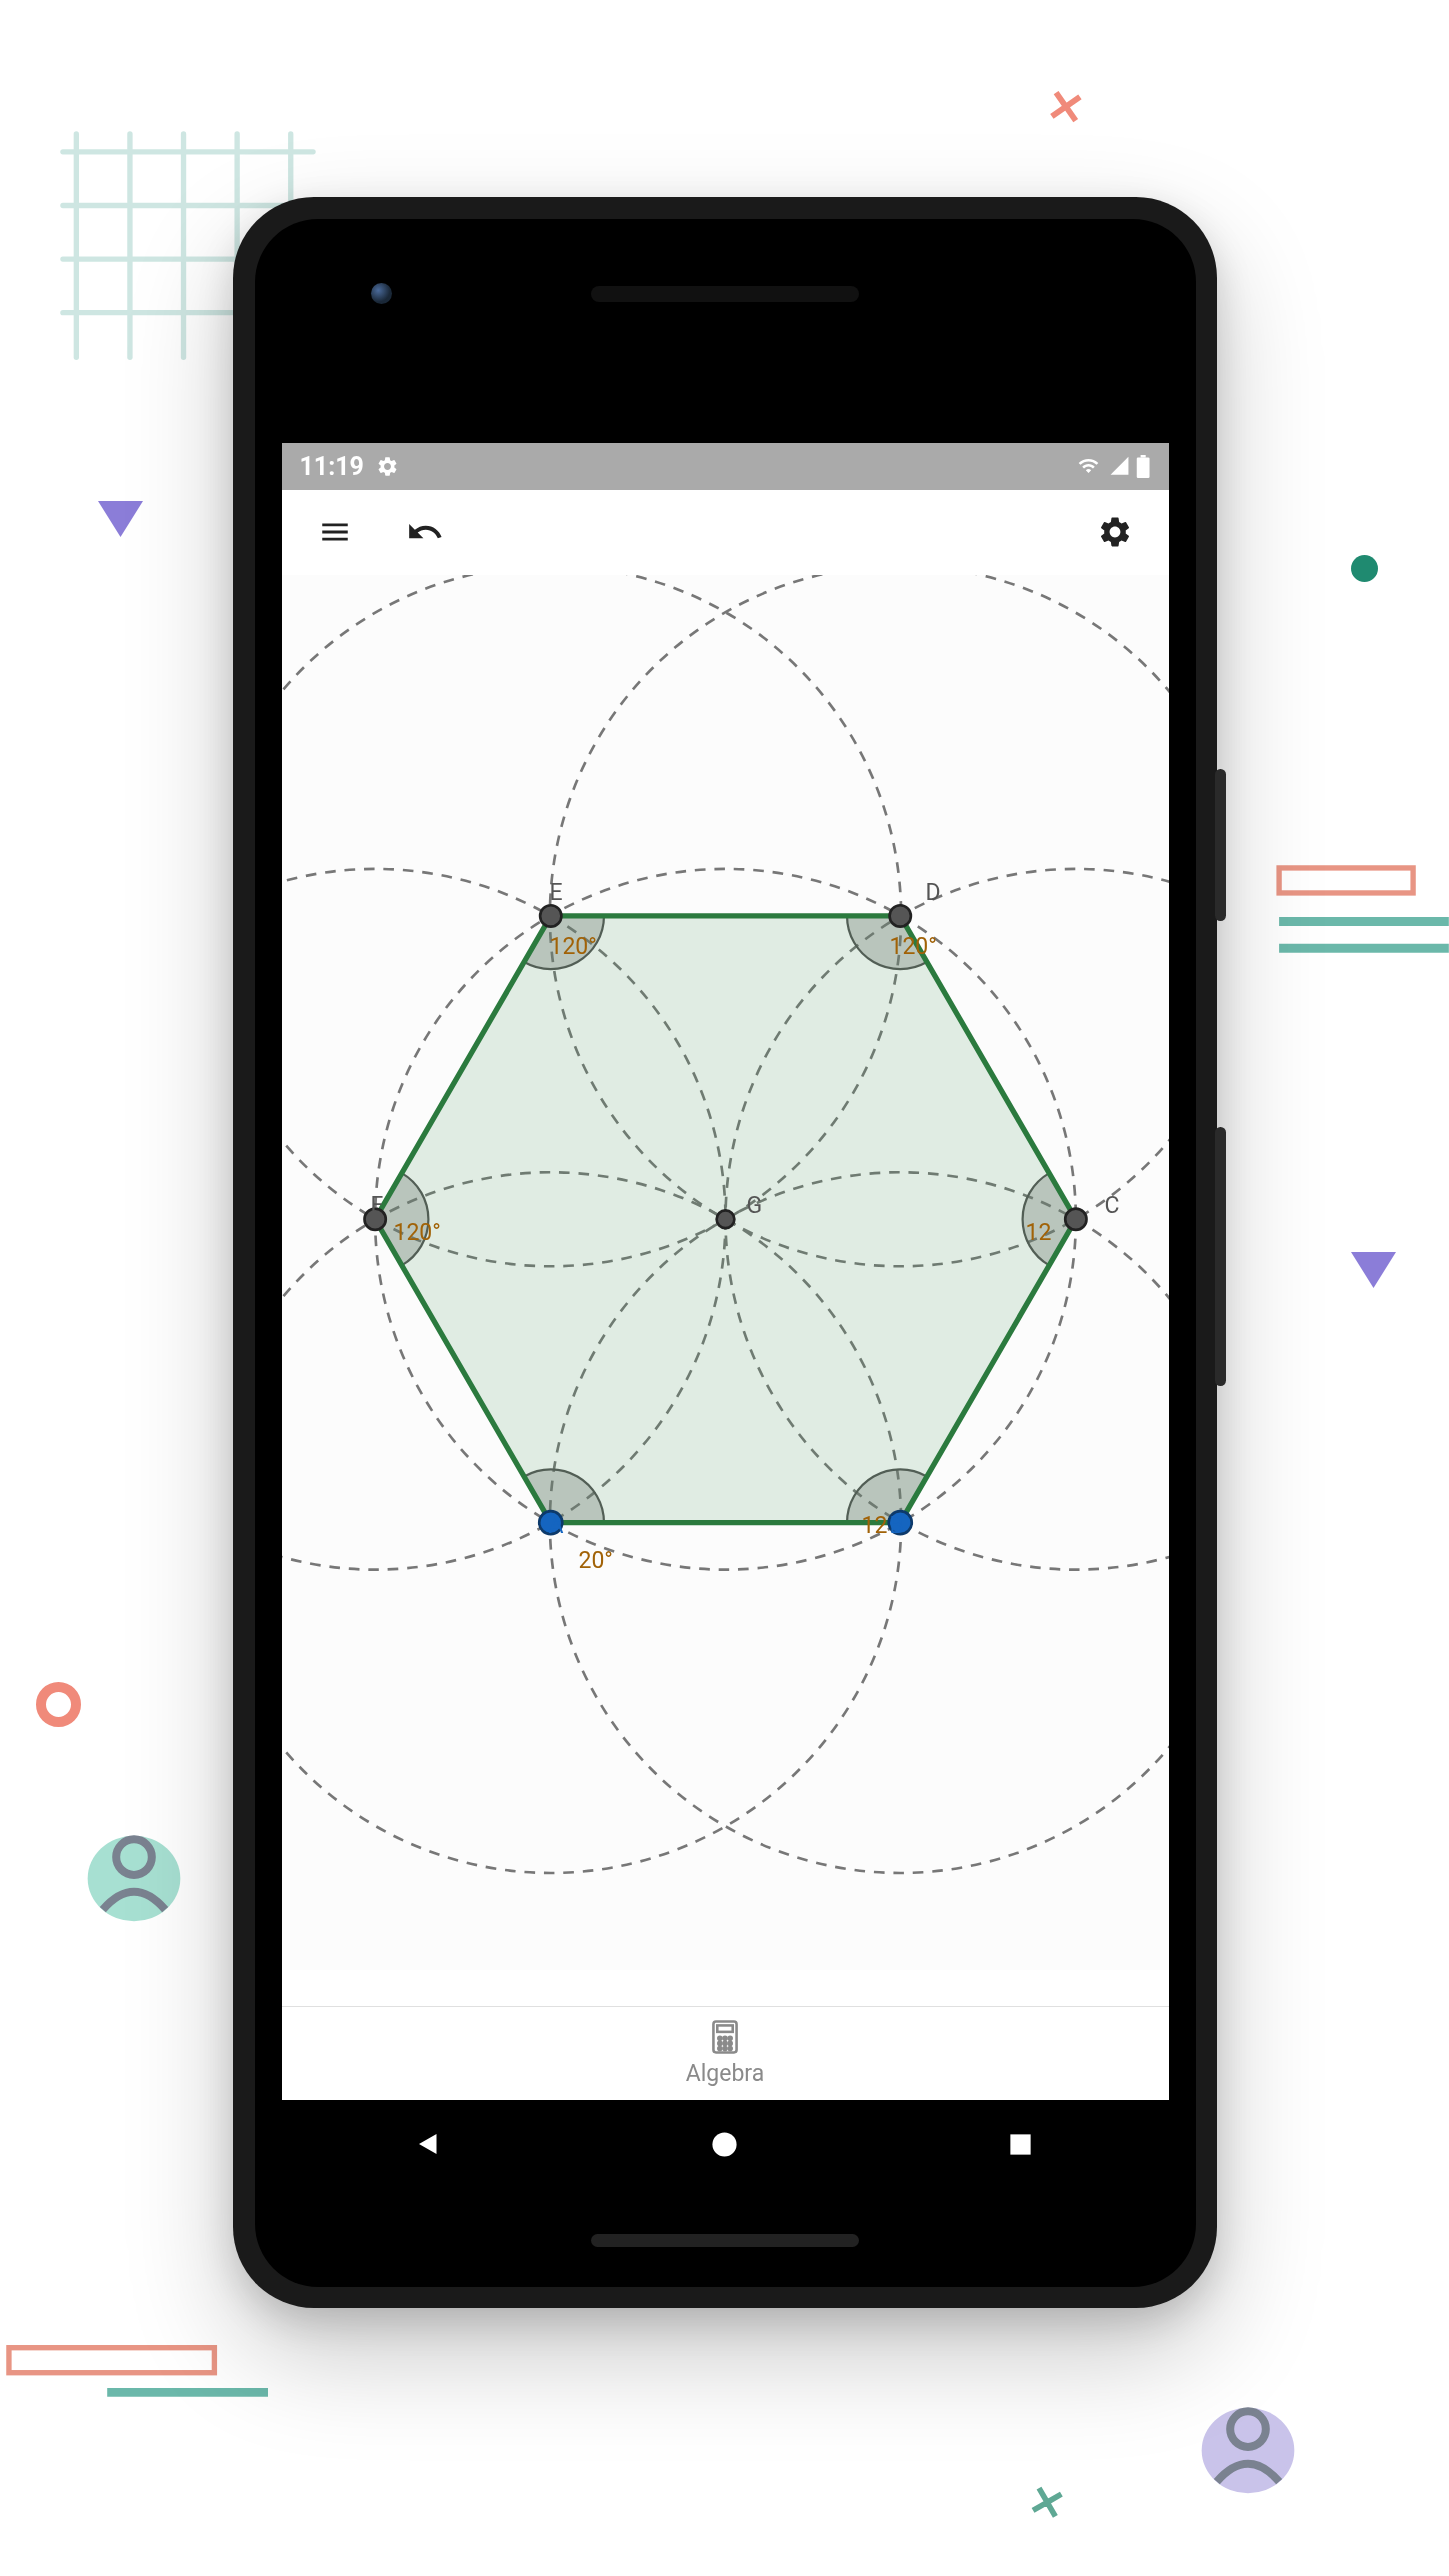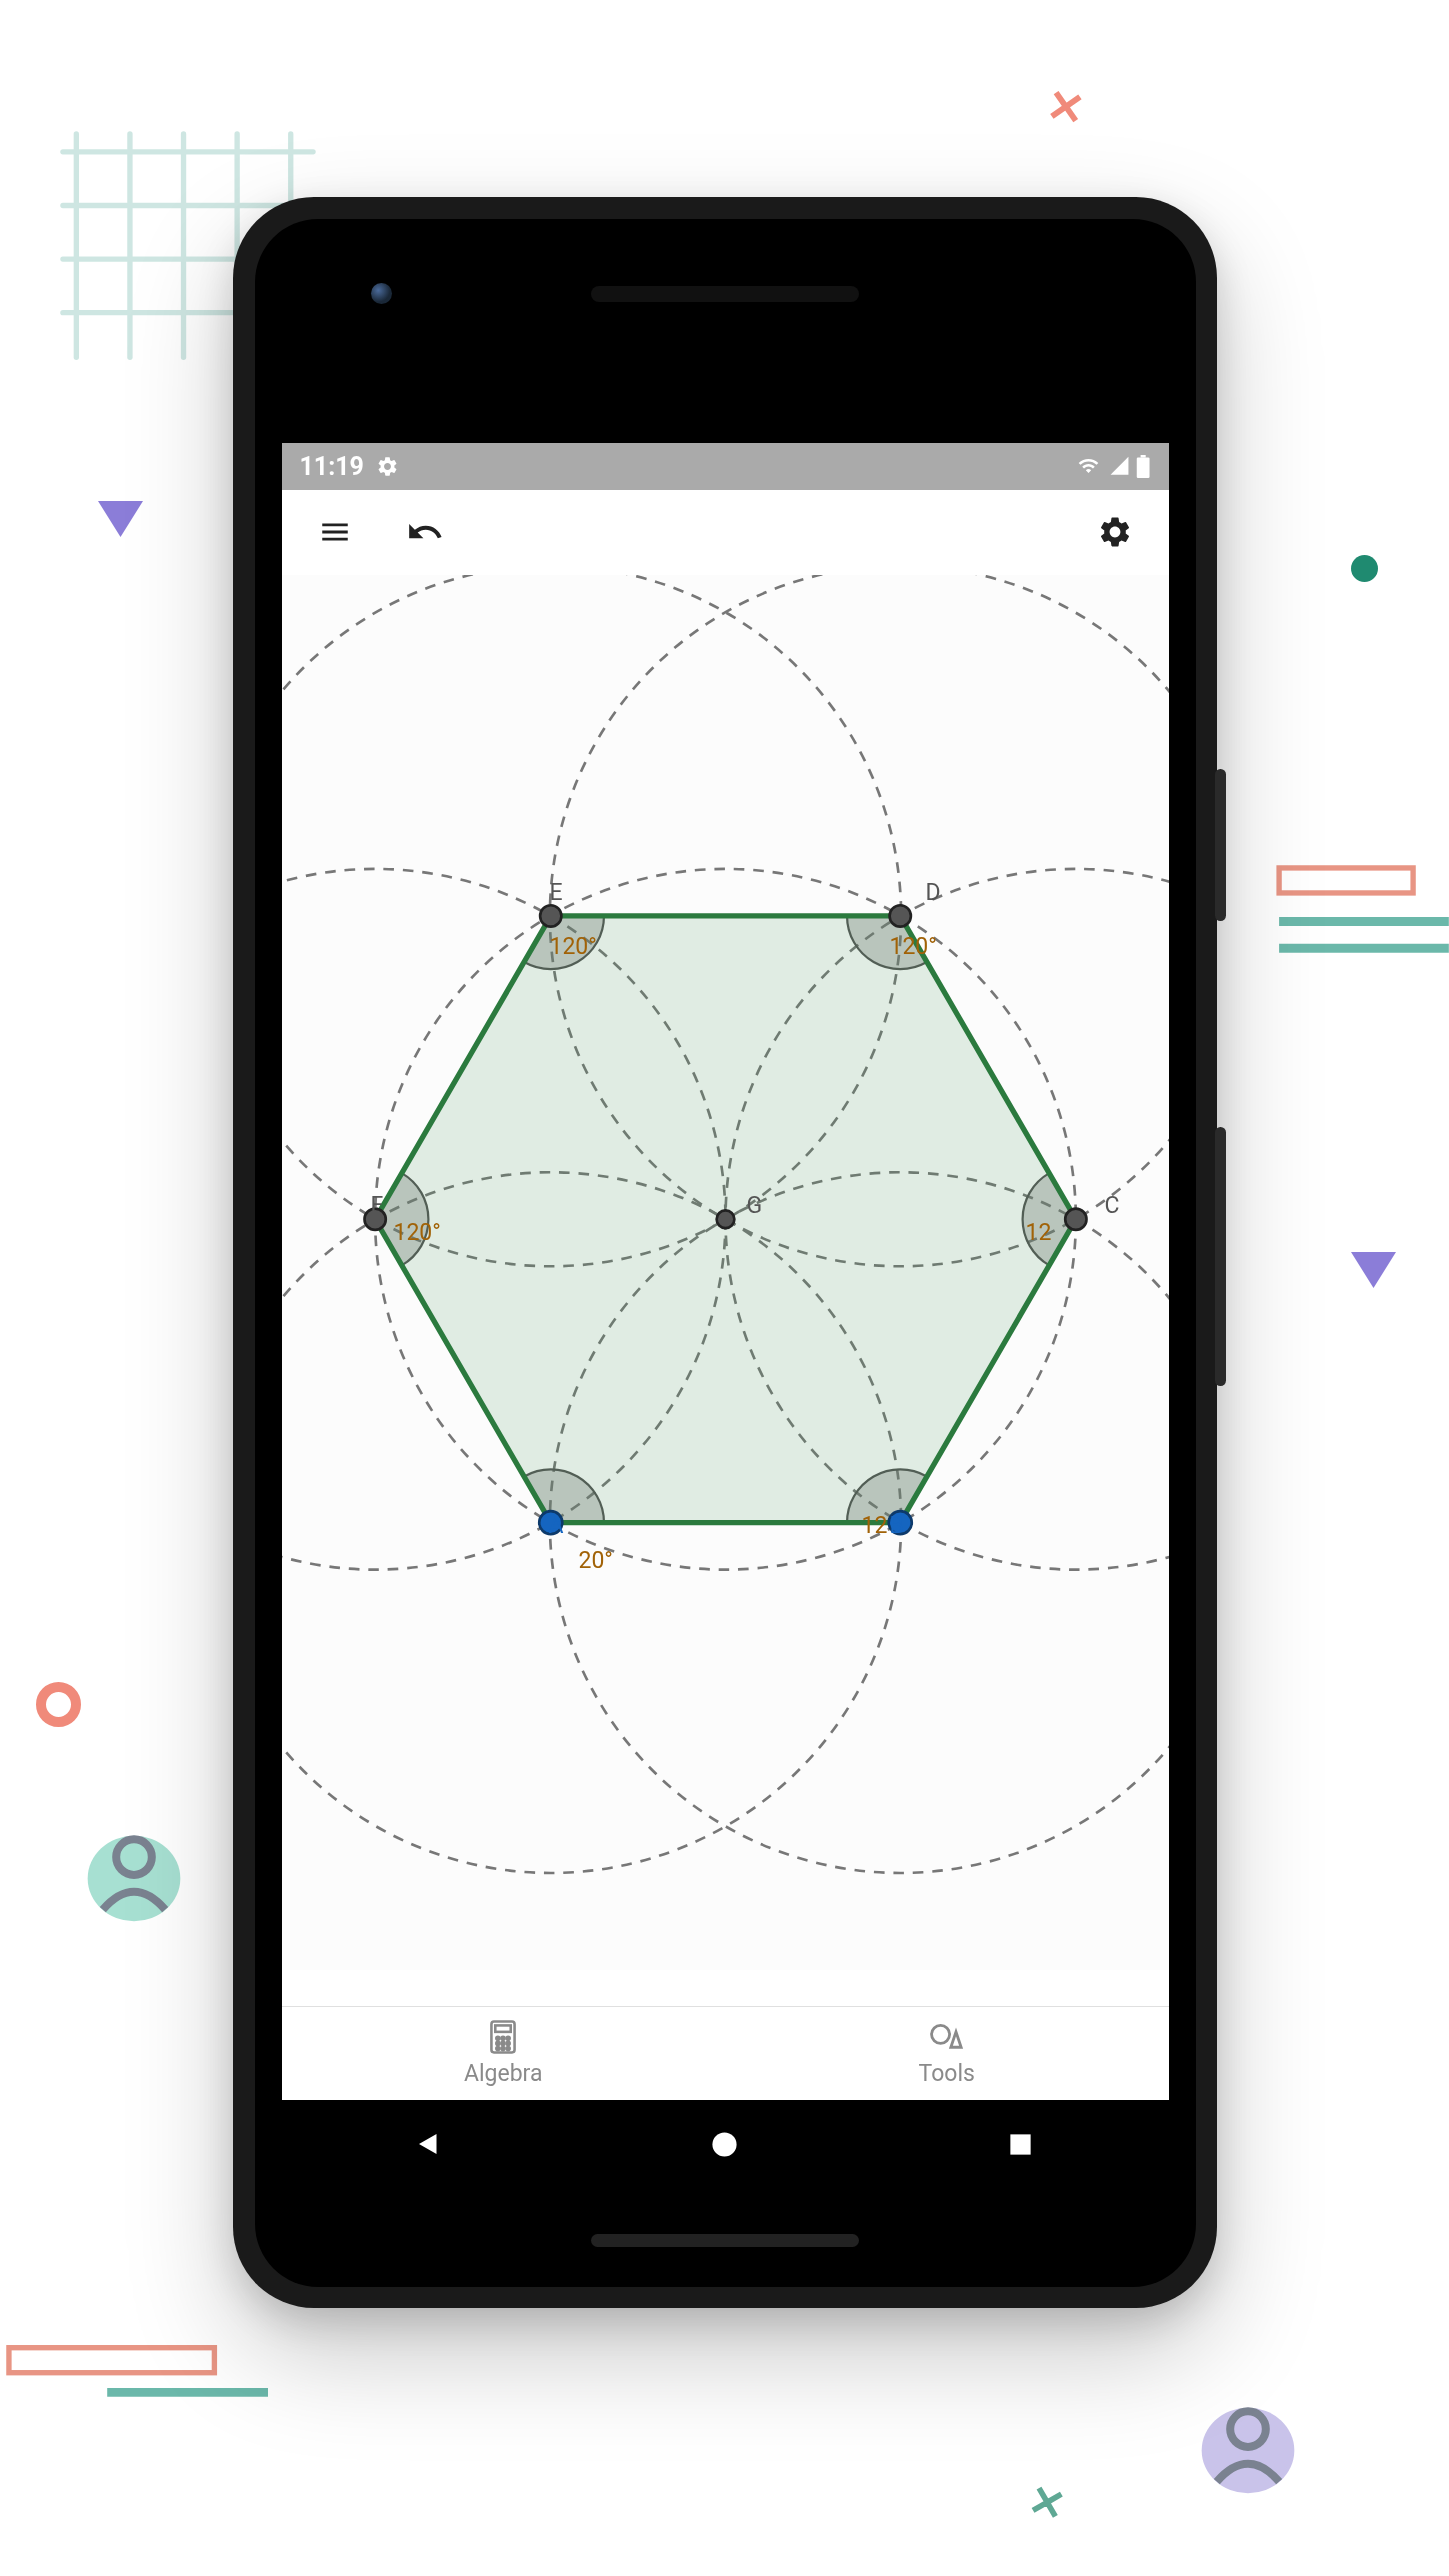--- a/index.html
+++ b/index.html
@@ -331,27 +331,20 @@
               <circle cx="16" cy="15" r="1.2" fill="#8a8a8a"></circle>
             <circle cx="8" cy="19" r="1.2" fill="#8a8a8a"></circle>
               <circle cx="12" cy="19" r="1.2" fill="#8a8a8a"></circle>
               <circle cx="16" cy="19" r="1.2" fill="#8a8a8a"></circle>
             <circle cx="8" cy="23" r="1.2" fill="#8a8a8a"></circle>
               <circle cx="12" cy="23" r="1.2" fill="#8a8a8a"></circle>
               <circle cx="16" cy="23" r="1.2" fill="#8a8a8a"></circle>
           </svg>
           <span>Algebra</span>
         </div>
-        <div class="tab">
-          <svg width="36" height="36" viewBox="0 0 28 28" fill="none" stroke="#8a8a8a" stroke-width="2.2">
-            <circle cx="9" cy="12" r="7"></circle>
-            <polygon points="17,22 25,22 21,10"></polygon>
-          </svg>
-          <span>Tools</span>
-        </div>
       </div>
 
       <div class="nav-bar">
         <div class="nav-btn">
           <svg width="30" height="30" viewBox="0 0 24 24" fill="#fff">
               <path d="M18 4l-14 8 14 8z"></path>
             </svg>
         </div>
         <div class="nav-btn">
           <svg width="29" height="29" viewBox="0 0 24 24" fill="#fff">

